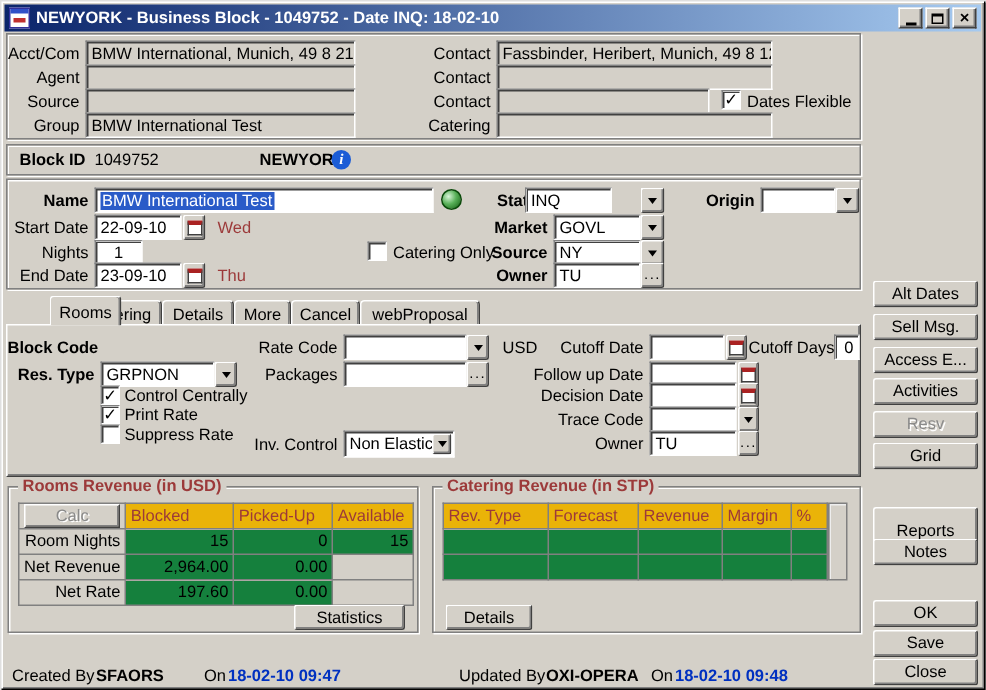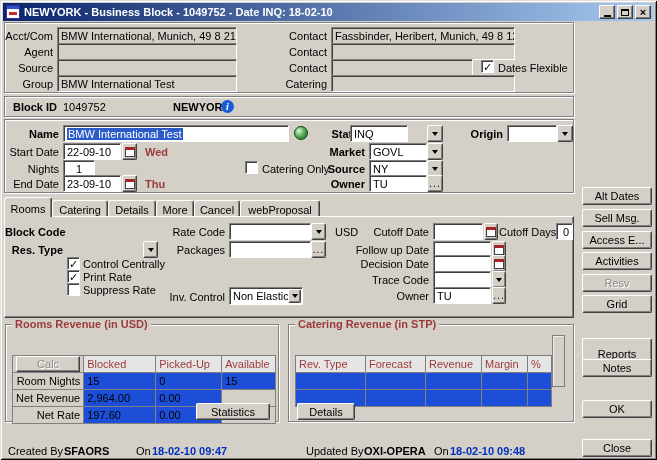--- a/index.html
+++ b/index.html
@@ -2,50 +2,50 @@
 <html><head>
 <meta charset="utf-8">
 <style>
   * { box-sizing:border-box; margin:0; padding:0; }
   body { font-family:"Liberation Sans","DejaVu Sans",sans-serif; background:#9a9a9a; }
   #win { position:relative; width:657px; height:460px; background:#d4d0c8; font-size:11px; overflow:hidden;
          box-shadow: inset 1px 1px 0 #dfdfdf, inset -1px -1px 0 #000, inset 2px 2px 0 #fff, inset -2px -2px 0 #808080; }
   .lbl { position:absolute; white-space:nowrap; color:#000; line-height:12px; font-size:11px; }
   .r { text-align:right; }
   .b { font-weight:bold; }
-  .day { color:#9c3a3a; font-weight:bold; }
+  .day { color:#9c3a3a; font-weight:normal; }
   .blue { color:#0030c0; font-weight:bold; }
   .field { position:absolute; height:17px; background:#fff; border:1px solid; border-color:#808080 #fff #fff #808080;
            box-shadow:inset 1px 1px 0 #404040; padding:2px 3px 0; white-space:nowrap; overflow:hidden; line-height:12px; font-size:11px; }
   .gray { background:#d4d0c8; }
   .num { text-align:right; }
   .ctr { text-align:center; }
   .btn { position:absolute; display:flex; align-items:center; justify-content:center; background:#d4d0c8;
          border:1px solid; border-color:#fff #404040 #404040 #fff; box-shadow:inset -1px -1px 0 #808080;
          font-family:inherit; font-size:11px; color:#000; padding:0; cursor:default; border-radius:2px; }
   .btn.dis { color:#8a8a8a; text-shadow:1px 1px 0 #fff; }
   .frame { position:absolute; border:1px solid #808080; box-shadow:inset 1px 1px 0 #fff, 1px 1px 0 #fff; }
   .legend { position:absolute; top:-7px; background:#d4d0c8; padding:0 3px; font-weight:bold; color:#9c3a3a;
             line-height:12px; white-space:nowrap; font-size:11px; }
   .tab { position:absolute; background:#d4d0c8; border:1px solid; border-color:#fff #404040 #404040 #fff; border-bottom:none;
          border-radius:3px 3px 0 0; box-shadow:inset -1px 0 0 #808080; text-align:center; padding-top:3px; line-height:12px; font-size:11px; }
-  .tab.active { z-index:3; padding-top:5px; }
+  .tab.active { z-index:3; padding-top:5px;margin-left:29px; }
   .panel { position:absolute; background:#d4d0c8; border:1px solid; border-color:#fff #404040 #404040 #fff;
            box-shadow:inset -1px -1px 0 #808080; }
   .cb { position:absolute; width:13px; height:13px; background:#fff; border:1px solid; border-color:#808080 #fff #fff #808080;
         box-shadow:inset 1px 1px 0 #404040; text-align:center; line-height:12px; font-size:11px; font-weight:bold; overflow:hidden; }
   .arr { display:block; width:0; height:0; border-left:3px solid transparent; border-right:3px solid transparent; border-top:4px solid #000; }
   .calg { display:block; width:10px; height:10px; background:#fff; border:1px solid #404040; border-top:3px solid #aa2222; }
   .dots { font-size:10px; letter-spacing:1px; line-height:5px; }
   .sel { background:#2a5bc8; color:#fff; padding:0 1px; }
-  table.grid { position:absolute; border-collapse:collapse;margin-top:20px; }
+  table.grid { position:absolute; border-collapse:collapse; }
   table.grid td { border:1px solid #808080; height:17px; font-size:11px; padding:0 3px; white-space:nowrap; overflow:hidden; }
-  td.hdr { background:#e5e5e5; color:#9c3a3a; }
+  td.hdr { background:#eab308; color:#9c3a3a; }
   td.rl { background:#d4d0c8; text-align:right; }
-  td.v { background:#1d4ed8; text-align:left; }
+  td.v { background:#15803d; text-align:right; }
   td.disc { background:#d4d0c8; }
   td.bc { padding:0; background:#d4d0c8; }
   td.bc .btn { position:static; width:100%; height:100%; border-radius:0; }
   .titlebar { position:absolute; left:3px; top:3px; right:3px; height:18px;
               background:linear-gradient(90deg,#0a246a 0%,#a6caf0 100%);
               display:flex; align-items:center; padding:0 3px; }
   .ttext { flex:1; color:#fff; font-weight:bold; font-size:11px; margin-left:4px; white-space:nowrap; overflow:hidden; }
   .tbtn { width:16px; height:14px; margin-left:2px; display:flex; align-items:center; justify-content:center;
           background:#d4d0c8; border:1px solid; border-color:#fff #404040 #404040 #fff; box-shadow:inset -1px -1px 0 #808080;
           font-size:11px; line-height:10px; padding:0; font-family:inherit; }
@@ -185,20 +185,21 @@
 
     <span class="lbl r" style="left:368px;top:9px;width:56px">Cutoff Date</span>
     <div class="field" style="left:428px;top:6px;width:50px"></div>
     <button class="btn" style="left:479px;top:6px;width:14px;height:17px">
         <span class="calg"></span>
       </button>
     <span class="lbl r" style="left:494px;top:9px;width:54px">Cutoff Days</span>
     <div class="field num" style="left:551px;top:6px;width:17px">0</div>
 
     <span class="lbl r b" style="left:0;top:27px;width:58px">Res. Type</span>
+    <div class="field" style="left:62px;top:24px;width:76px">GRPNON</div>
     <button class="btn" style="left:138px;top:24px;width:15px;height:17px">
         <span class="arr"></span>
       </button>
 
     <span class="lbl r" style="left:160px;top:27px;width:60px">Packages</span>
     <div class="field" style="left:224px;top:24px;width:82px"></div>
     <button class="btn" style="left:306px;top:24px;width:15px;height:17px">
         <span class="dots">...</span>
       </button>
 
@@ -310,20 +311,21 @@
 
   <button class="btn" style="left:582px;top:187px;width:70px;height:18px">Alt Dates</button>
   <button class="btn" style="left:582px;top:209px;width:70px;height:18px">Sell Msg.</button>
   <button class="btn" style="left:582px;top:231px;width:70px;height:18px">Access E...</button>
   <button class="btn" style="left:582px;top:252px;width:70px;height:18px">Activities</button>
   <button class="btn dis" style="left:582px;top:274px;width:70px;height:18px">Resv</button>
   <button class="btn" style="left:582px;top:295px;width:70px;height:18px">Grid</button>
   <button class="btn" style="left:582px;top:338px;width:70px;height:32px">Reports</button>
   <button class="btn" style="left:582px;top:359px;width:70px;height:18px">Notes</button>
   <button class="btn" style="left:582px;top:400px;width:70px;height:18px">OK</button>
+  <button class="btn" style="left:582px;top:420px;width:70px;height:18px">Save</button>
   <button class="btn" style="left:582px;top:439px;width:70px;height:18px">Close</button>
 
   <span class="lbl" style="left:8px;top:445px">Created By</span>
   <span class="lbl b" style="left:64px;top:445px">SFAORS</span>
   <span class="lbl" style="left:136px;top:445px">On</span>
   <span class="lbl blue" style="left:152px;top:445px">18-02-10 09:47</span>
   <span class="lbl" style="left:306px;top:445px">Updated By</span>
   <span class="lbl b" style="left:364px;top:445px">OXI-OPERA</span>
   <span class="lbl" style="left:434px;top:445px">On</span>
   <span class="lbl blue" style="left:450px;top:445px">18-02-10 09:48</span>

